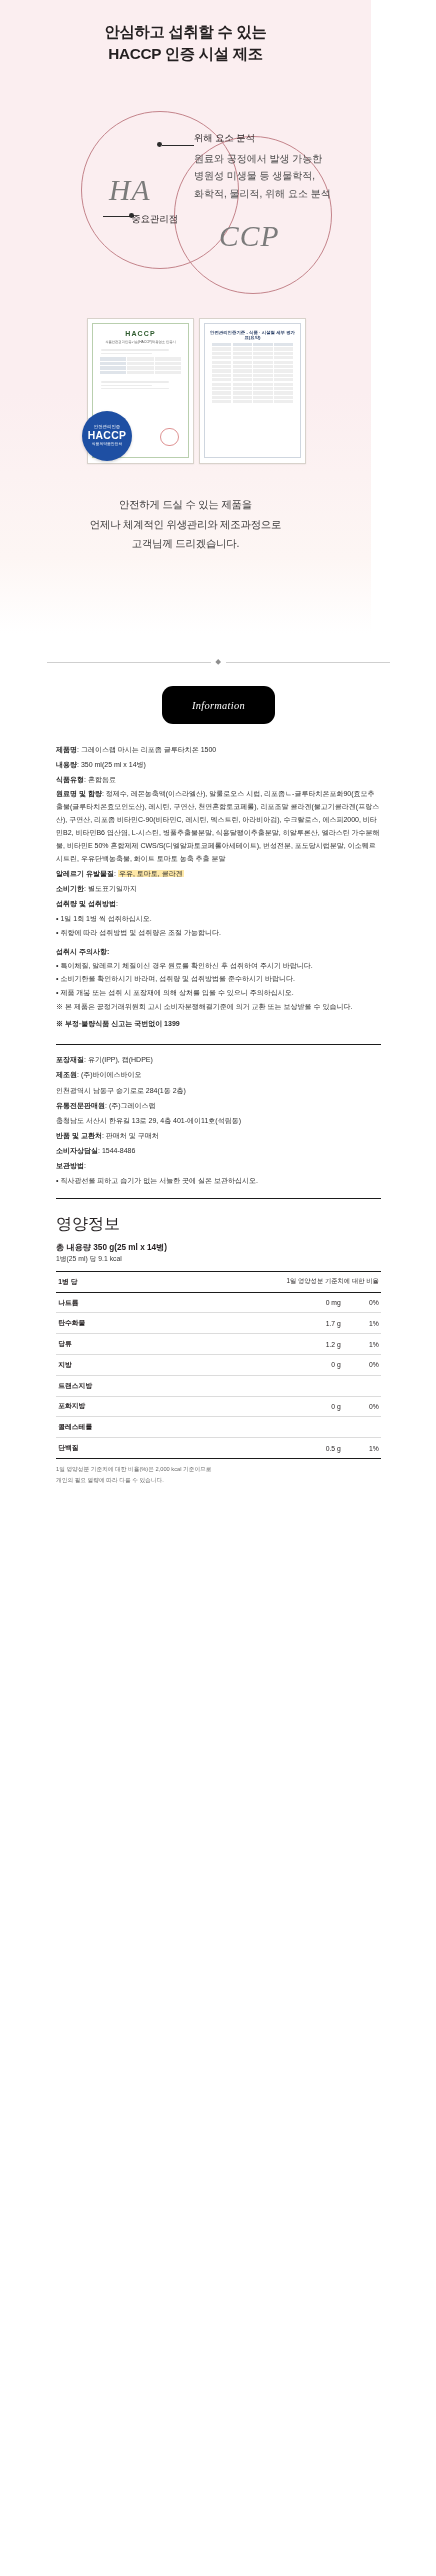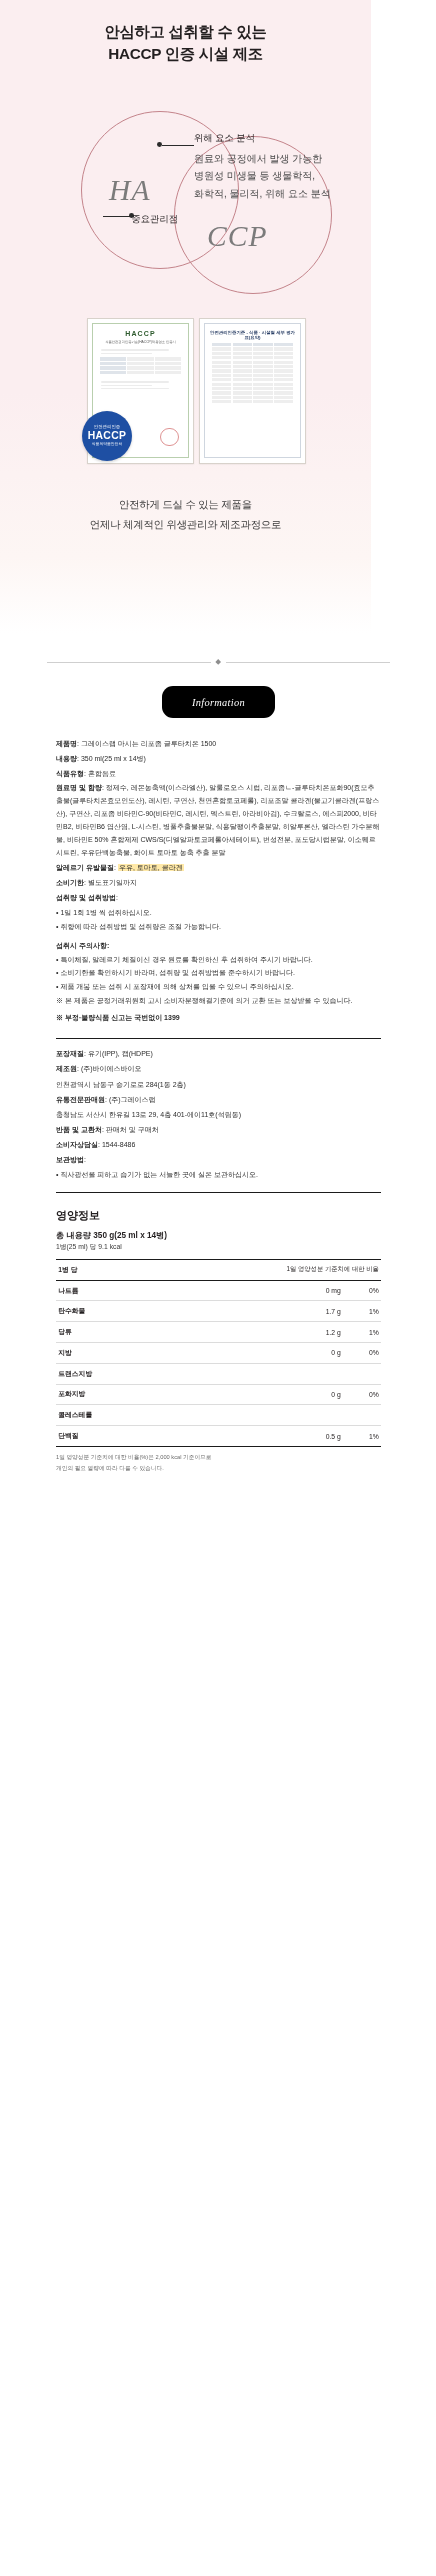--- a/index.html
+++ b/index.html
@@ -45,21 +45,21 @@
   .circle.right { width: 158px; height: 158px; left: 174px; top: 59px; }
   .venn-label {
     position: absolute;
     font-family: "Liberation Serif", serif;
     font-style: italic;
     font-size: 29.5px;
     color: #7b7b7b;
     letter-spacing: 1.1px;
   }
   .venn-label.ha  { left: 109px; top: 97px; }
-  .venn-label.ccp { left: 207px; top: 143px; }
+  .venn-label.ccp { left: 219px; top: 143px; }
 
   .dot {
     position: absolute;
     width: 4.9px; height: 4.9px;
     border-radius: 50%;
     background: #2b2b2b;
   }
   .dot.d1 { left: 157px; top: 65px; }
   .dot.d2 { left: 129px; top: 136px; }
   .leader {
@@ -154,21 +154,21 @@
   .diamond-rule {
     display: flex; align-items: center; justify-content: center;
     gap: 5.5px; margin: 27px 0 22px;
   }
   .diamond-rule .ln { height: 0.5px; width: 164px; background: #cfcfcf; }
   .diamond-rule .dm {
     width: 4.4px; height: 4.4px; background: #8e8e8e; transform: rotate(45deg);
   }
   .info-pill {
     margin: 0 auto 18.6px;
-    width: 113px; height: 32px;
+    width: 113px; height: 38px;
     background: #000; color: #fff;
     border-radius: 11px;
     display: flex; align-items: center; justify-content: center;
     font-family: "Liberation Serif", serif;
     font-style: italic; font-size: 10.4px; letter-spacing: 0.3px;
   }
   .body-wrap { width: 325px; margin: 0 auto; }
   .sec-heading {
     font-size: 12.5px; font-weight: bold; letter-spacing: -0.3px;
     margin-bottom: 12px; color: #1b1b1b;
@@ -181,21 +181,21 @@
 
   .list { font-size: 7px; line-height: 1.95; color: #2b2b2b; }
   .list .li { padding-left: 6.5px; text-indent: -6.5px; }
   .note-strong { font-weight: bold; margin-top: 3.3px; }
 
   .box-rule-top { height: 0.5px; background: #1b1b1b; margin: 14px 0 0; }
   .box-rule-bot { height: 0.5px; background: #1b1b1b; margin: 0 0 15.3px; }
   .boxed { padding: 8.7px 0 8.7px; }
 
   
-  .nutri-title { font-size: 11px; font-weight: bold; margin: 5.5px 0 7.6px; }
+  .nutri-title { font-size: 16px; font-weight: normal; margin: 5.5px 0 7.6px; }
   .nutri-total { font-size: 8.2px; font-weight: bold; margin-bottom: 1.1px; }
   .nutri-sub { font-size: 6.8px; color: #3a3a3a; margin-bottom: 6.5px; }
   table.nutri { width: 100%; border-collapse: collapse; font-size: 6.8px; }
   table.nutri th, table.nutri td { padding: 4.9px 2.2px; }
   table.nutri thead th { border-top: 1.1px solid #1b1b1b; border-bottom: 0.5px solid #1b1b1b; text-align: left; font-weight: bold; }
   table.nutri thead th.r { text-align: right; font-weight: normal; font-size: 6.3px; }
   table.nutri tbody td { border-bottom: 0.5px solid #dcdcdc; }
   table.nutri tbody td.name { font-weight: bold; }
   table.nutri tbody td.amt { text-align: right; width: 71px; }
   table.nutri tbody td.pct { text-align: right; width: 38px; }
@@ -368,20 +368,21 @@
       <div class="haccp-badge">
         <div class="b1">안전관리인증</div>
         <div class="b2">HACCP</div>
         <div class="b3">식품의약품안전처</div>
       </div>
     </div>
 
     <div class="hero-closing">
       <span>안전하게 드실 수 있는 제품을</span>
       <span>언제나 체계적인 위생관리와 제조과정으로</span>
+      <span>고객님께 드리겠습니다.</span>
     </div>
   </section>
 
   <section class="info-sec">
 
     <div class="diamond-rule">
       <div class="ln"></div>
       <div class="dm"></div>
       <div class="ln"></div>
     </div>

